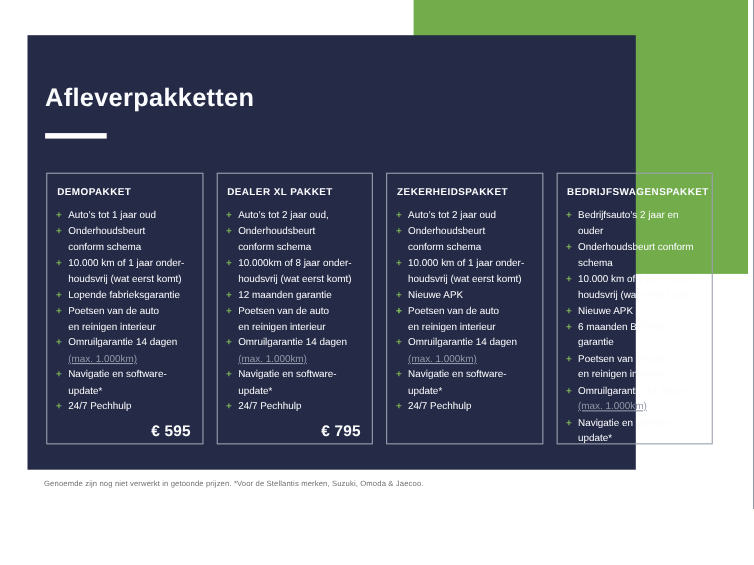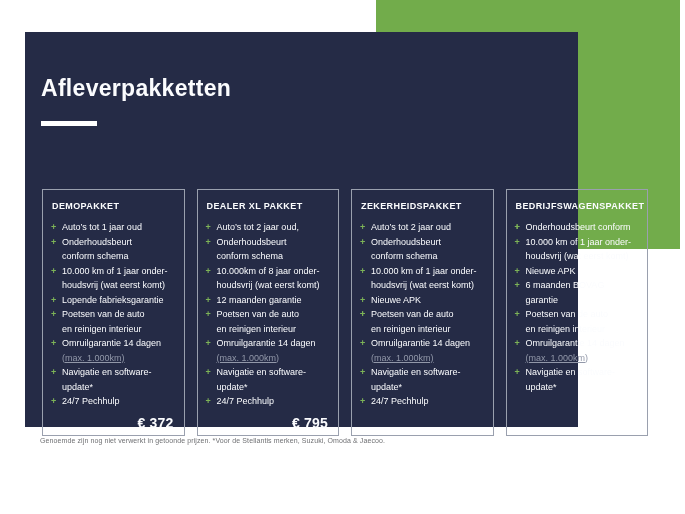--- a/index.html
+++ b/index.html
@@ -31,21 +31,21 @@
     position:absolute;left:16px;top:45px;
     color:var(--txt);font-size:23px;font-weight:bold;letter-spacing:.3px;
     line-height:1;
   }
   .rule{
     position:absolute;left:16px;top:89px;width:56px;height:5px;
     background:#ffffff;
   }
   .cards{
     position:absolute;left:17px;top:125px;width:606px;height:247px;
-    display:grid;grid-template-columns:repeat(4,1fr);gap:12px;margin-top:32px;
+    display:grid;grid-template-columns:repeat(4,1fr);gap:12px;
   }
   .card{
     border:1px solid var(--border);
     padding:6px 8px 0 8px;
     color:var(--txt);
     display:flex;flex-direction:column;
     overflow:hidden;
   }
   .card-title{
     font-size:9px;font-weight:bold;letter-spacing:.4px;
@@ -87,21 +87,21 @@
           <div class="line"><span class="plus">+</span><span>10.000 km of 1 jaar onder-</span></div>
           <div class="line"><span>houdsvrij (wat eerst komt)</span></div>
           <div class="line"><span class="plus">+</span><span>Lopende fabrieksgarantie</span></div>
           <div class="line"><span class="plus">+</span><span>Poetsen van de auto</span></div>
           <div class="line"><span>en reinigen interieur</span></div>
           <div class="line"><span class="plus">+</span><span>Omruilgarantie 14 dagen</span></div>
           <div class="line muted"><span>(max. 1.000km)</span></div>
           <div class="line"><span class="plus">+</span><span>Navigatie en software-update*</span></div>
           <div class="line"><span class="plus">+</span><span>24/7 Pechhulp</span></div>
         </div>
-        <div class="price">€ 372</div>
+        <div class="price">€ 595</div>
       </div>
       <div class="card">
         <div class="card-title">DEALER XL PAKKET</div>
         <div class="features">
           <div class="line"><span class="plus">+</span><span>Auto’s tot 2 jaar oud,</span></div>
           <div class="line"><span class="plus">+</span><span>Onderhoudsbeurt</span></div>
           <div class="line"><span>conform schema</span></div>
           <div class="line"><span class="plus">+</span><span>10.000km of 8 jaar onder-</span></div>
           <div class="line"><span>houdsvrij (wat eerst komt)</span></div>
           <div class="line"><span class="plus">+</span><span>12 maanden garantie</span></div>
@@ -128,22 +128,23 @@
           <div class="line"><span>en reinigen interieur</span></div>
           <div class="line"><span class="plus">+</span><span>Omruilgarantie 14 dagen</span></div>
           <div class="line muted"><span>(max. 1.000km)</span></div>
           <div class="line"><span class="plus">+</span><span>Navigatie en software-update*</span></div>
           <div class="line"><span class="plus">+</span><span>24/7 Pechhulp</span></div>
         </div>
       </div>
       <div class="card">
         <div class="card-title">BEDRIJFSWAGENSPAKKET</div>
         <div class="features">
-          <div class="line"><span class="plus">+</span></div>
+          <div class="line"><span class="plus">+</span><span>Bedrijfsauto’s 2 jaar en ouder</span></div>
           <div class="line"><span class="plus">+</span><span>Onderhoudsbeurt conform</span></div>
+          <div class="line"><span>schema</span></div>
           <div class="line"><span class="plus">+</span><span>10.000 km of 1 jaar onder-</span></div>
           <div class="line"><span>houdsvrij (wat eerst komt)</span></div>
           <div class="line"><span class="plus">+</span><span>Nieuwe APK</span></div>
           <div class="line"><span class="plus">+</span><span>6 maanden BOVAG garantie</span></div>
           <div class="line"><span class="plus">+</span><span>Poetsen van de auto</span></div>
           <div class="line"><span>en reinigen interieur</span></div>
           <div class="line"><span class="plus">+</span><span>Omruilgarantie 14 dagen</span></div>
           <div class="line muted"><span>(max. 1.000km)</span></div>
           <div class="line"><span class="plus">+</span><span>Navigatie en software-update*</span></div>
         </div>

